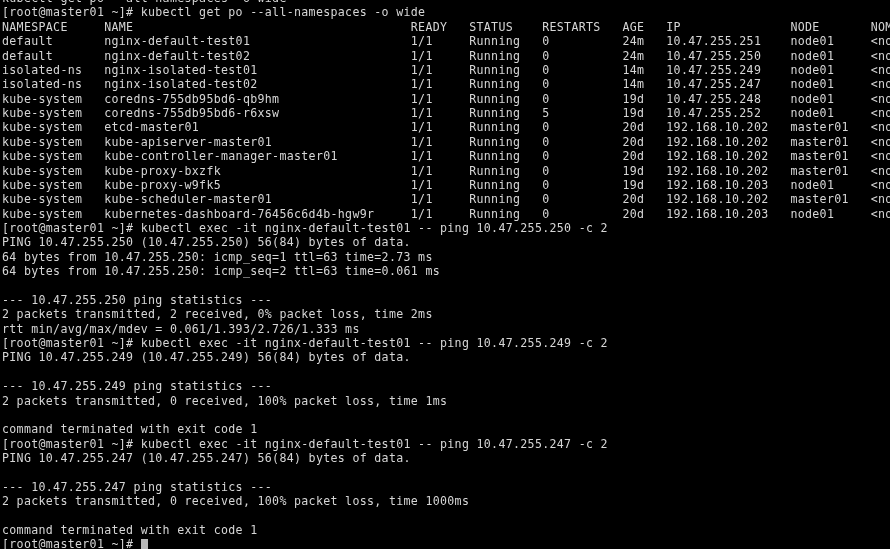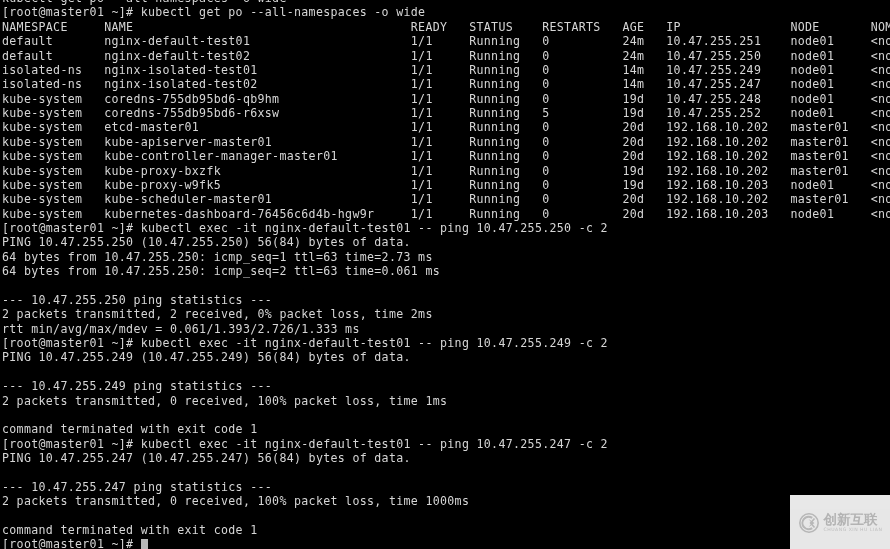--- a/index.html
+++ b/index.html
@@ -104,28 +104,14 @@
     margin-top: 2px;
   }
 </style>
 </head>
 <body>
 
 <div id="terminal">
 
   <div id="screen"><span class="line">kubectl get po --all-namespaces -o wide</span><span class="line">[root@master01 ~]# kubectl get po --all-namespaces -o wide</span><span class="line">NAMESPACE     NAME                                      READY   STATUS    RESTARTS   AGE   IP               NODE       NOMINATED NODE</span><span class="line">default       nginx-default-test01                      1/1     Running   0          24m   10.47.255.251    node01     &lt;none&gt;</span><span class="line">default       nginx-default-test02                      1/1     Running   0          24m   10.47.255.250    node01     &lt;none&gt;</span><span class="line">isolated-ns   nginx-isolated-test01                     1/1     Running   0          14m   10.47.255.249    node01     &lt;none&gt;</span><span class="line">isolated-ns   nginx-isolated-test02                     1/1     Running   0          14m   10.47.255.247    node01     &lt;none&gt;</span><span class="line">kube-system   coredns-755db95bd6-qb9hm                  1/1     Running   0          19d   10.47.255.248    node01     &lt;none&gt;</span><span class="line">kube-system   coredns-755db95bd6-r6xsw                  1/1     Running   5          19d   10.47.255.252    node01     &lt;none&gt;</span><span class="line">kube-system   etcd-master01                             1/1     Running   0          20d   192.168.10.202   master01   &lt;none&gt;</span><span class="line">kube-system   kube-apiserver-master01                   1/1     Running   0          20d   192.168.10.202   master01   &lt;none&gt;</span><span class="line">kube-system   kube-controller-manager-master01          1/1     Running   0          20d   192.168.10.202   master01   &lt;none&gt;</span><span class="line">kube-system   kube-proxy-bxzfk                          1/1     Running   0          19d   192.168.10.202   master01   &lt;none&gt;</span><span class="line">kube-system   kube-proxy-w9fk5                          1/1     Running   0          19d   192.168.10.203   node01     &lt;none&gt;</span><span class="line">kube-system   kube-scheduler-master01                   1/1     Running   0          20d   192.168.10.202   master01   &lt;none&gt;</span><span class="line">kube-system   kubernetes-dashboard-76456c6d4b-hgw9r     1/1     Running   0          20d   192.168.10.203   node01     &lt;none&gt;</span><span class="line">[root@master01 ~]# kubectl exec -it nginx-default-test01 -- ping 10.47.255.250 -c 2</span><span class="line">PING 10.47.255.250 (10.47.255.250) 56(84) bytes of data.</span><span class="line">64 bytes from 10.47.255.250: icmp_seq=1 ttl=63 time=2.73 ms</span><span class="line">64 bytes from 10.47.255.250: icmp_seq=2 ttl=63 time=0.061 ms</span><span class="line blank">&nbsp;</span><span class="line">--- 10.47.255.250 ping statistics ---</span><span class="line">2 packets transmitted, 2 received, 0% packet loss, time 2ms</span><span class="line">rtt min/avg/max/mdev = 0.061/1.393/2.726/1.333 ms</span><span class="line">[root@master01 ~]# kubectl exec -it nginx-default-test01 -- ping 10.47.255.249 -c 2</span><span class="line">PING 10.47.255.249 (10.47.255.249) 56(84) bytes of data.</span><span class="line blank">&nbsp;</span><span class="line">--- 10.47.255.249 ping statistics ---</span><span class="line">2 packets transmitted, 0 received, 100% packet loss, time 1ms</span><span class="line blank">&nbsp;</span><span class="line">command terminated with exit code 1</span><span class="line">[root@master01 ~]# kubectl exec -it nginx-default-test01 -- ping 10.47.255.247 -c 2</span><span class="line">PING 10.47.255.247 (10.47.255.247) 56(84) bytes of data.</span><span class="line blank">&nbsp;</span><span class="line">--- 10.47.255.247 ping statistics ---</span><span class="line">2 packets transmitted, 0 received, 100% packet loss, time 1000ms</span><span class="line blank">&nbsp;</span><span class="line">command terminated with exit code 1</span><span class="line"><span>[root@master01 ~]# </span><span class="cursor"></span></span></div>
 
-  <div id="watermark">
-    <div id="wm-inner">
-      <svg id="wm-mark" viewBox="0 0 48 48" aria-hidden="true">
-        <circle cx="24" cy="24" r="20" fill="none" stroke="#bdbdbd" stroke-width="3.4"></circle>
-        <path d="M31 13 A13.5 13.5 0 1 0 31 35" fill="none" stroke="#bdbdbd" stroke-width="4.6" stroke-linecap="butt"></path>
-        <path d="M23 15 L36 24 L23 33 L30 24 Z" fill="#bdbdbd"></path>
-        <path d="M36 14 L27.5 24 L36 34" fill="none" stroke="#bdbdbd" stroke-width="3.6"></path>
-      </svg>
-      <span id="wm-text">
-        <span id="wm-cn">创新互联</span>
-        <span id="wm-py">CHUANG XIN HU LIAN</span>
-      </span>
-    </div>
-  </div>
 
 </div>
 
 </body></html>

